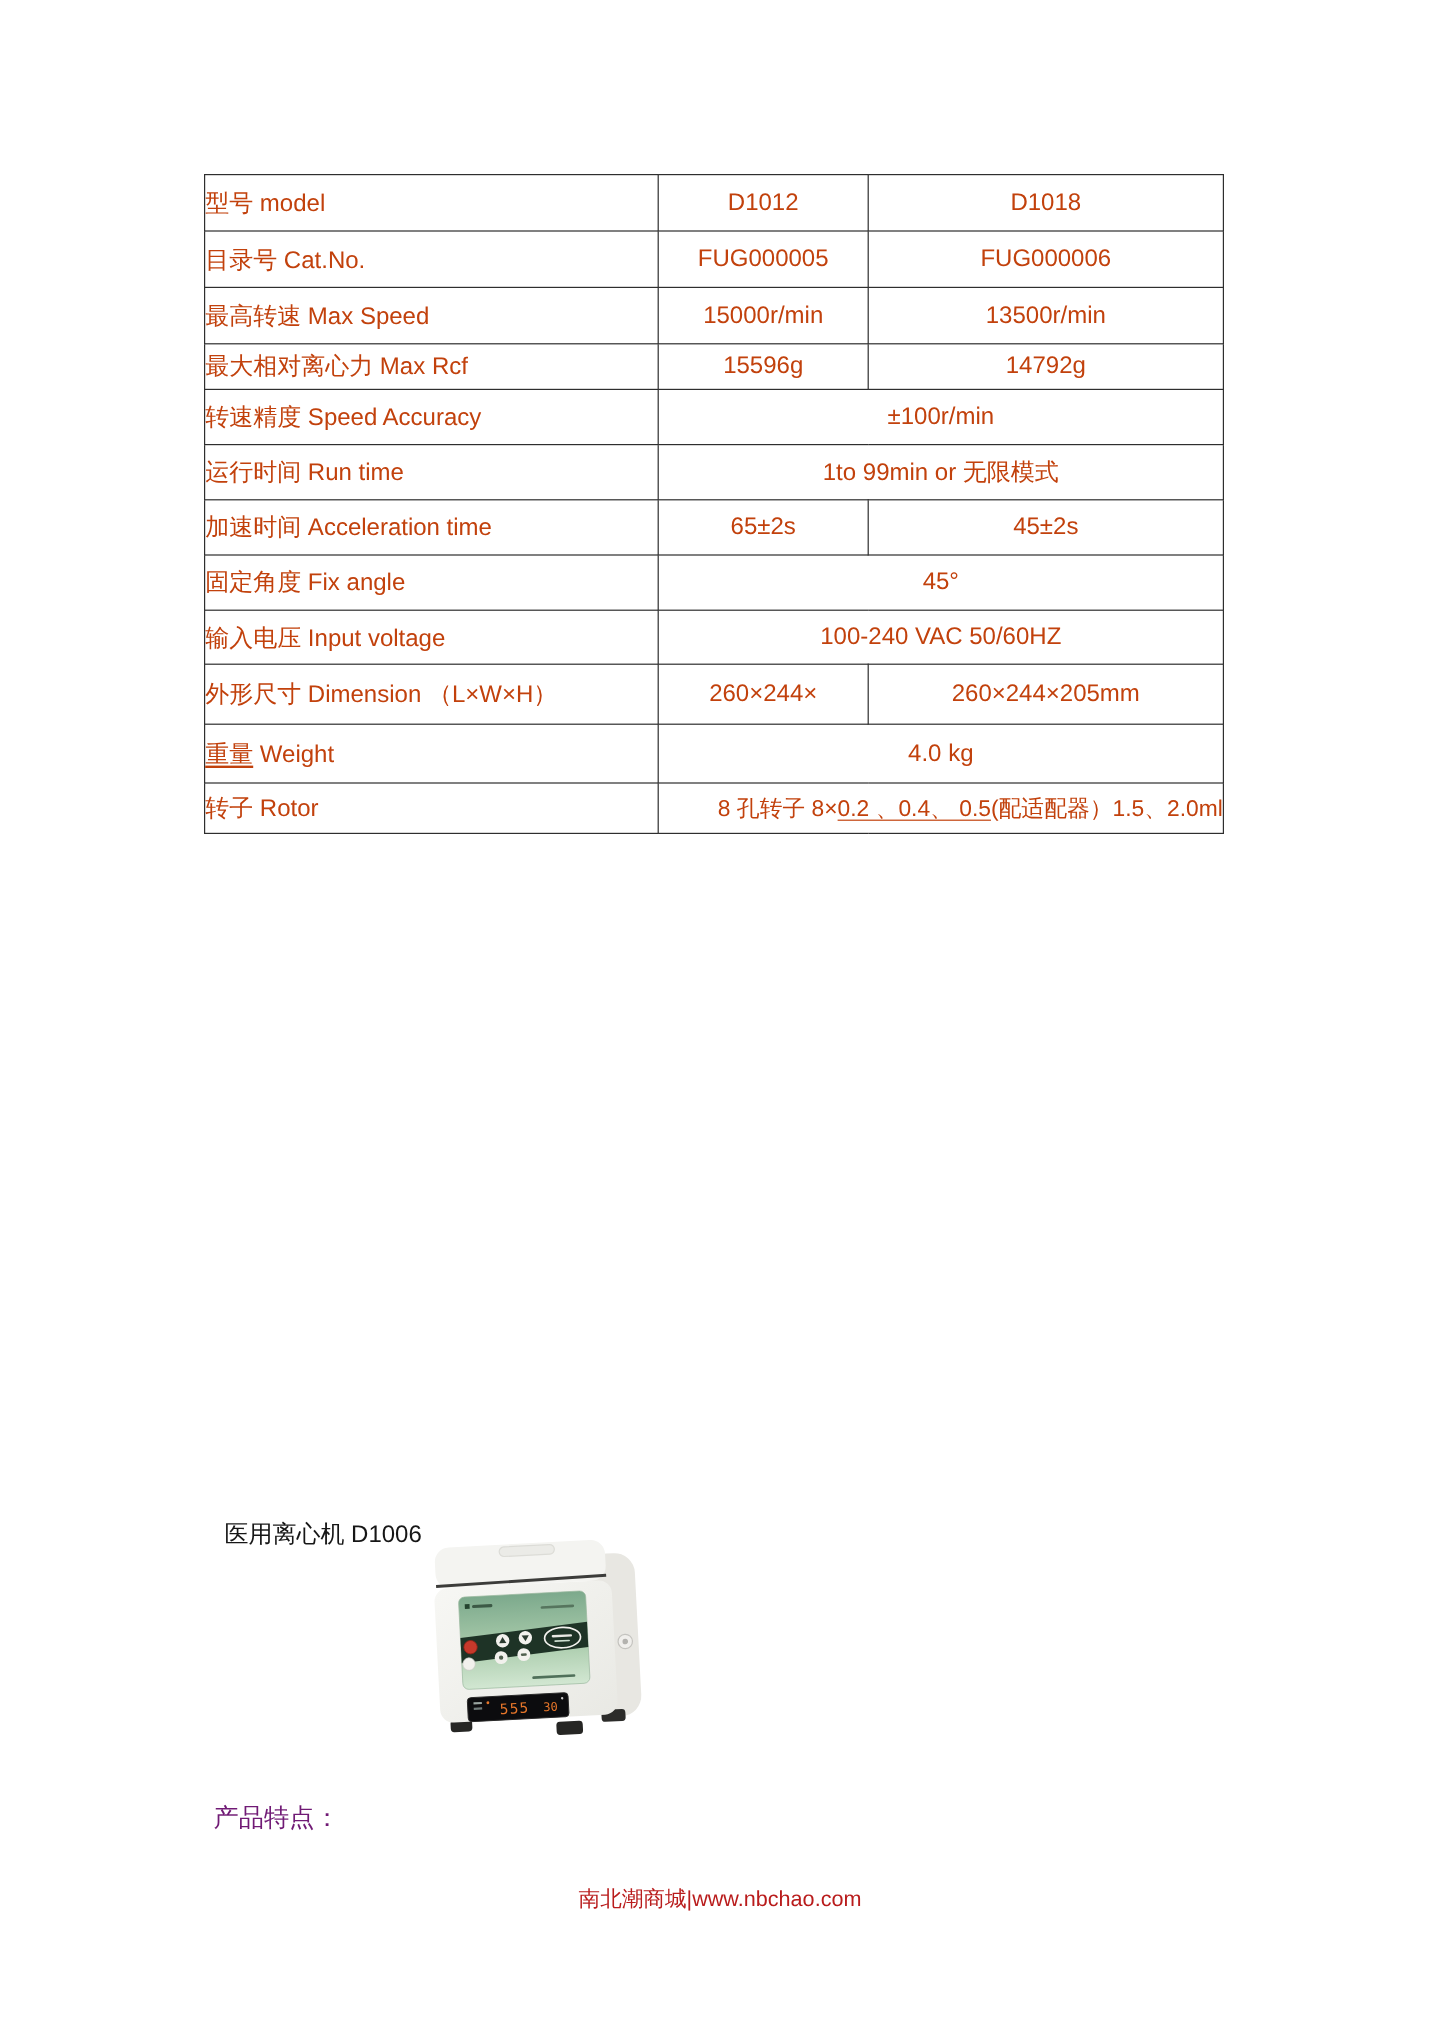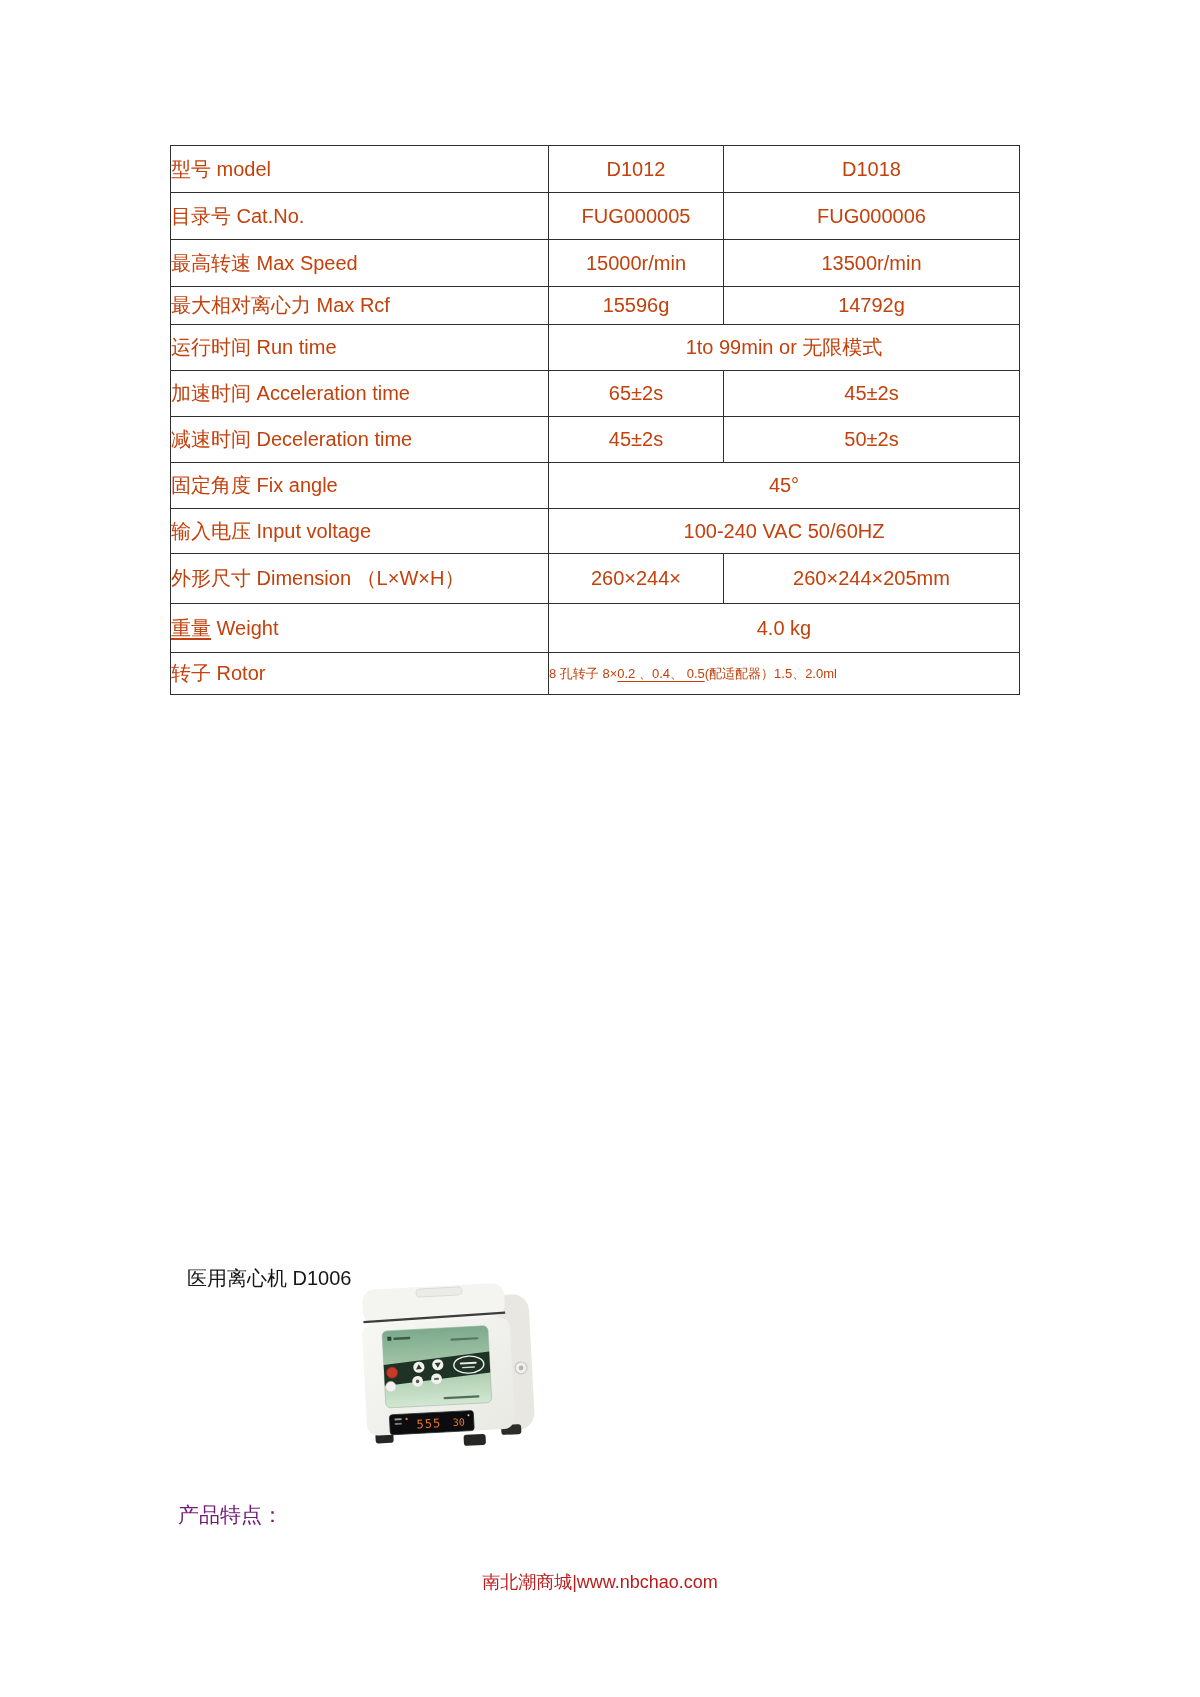--- a/index.html
+++ b/index.html
@@ -22,21 +22,21 @@
   }
   table.spec-table td{
     border:1px solid #2e2e2e;
     vertical-align:middle;
     padding:0;
     white-space:nowrap;
     overflow:visible;
   }
   td.lbl{padding-left:21px;text-align:left;}
   td.val{text-align:center;}
-  td.rotor-cell{font-size:13px;text-align:left;}
+  td.rotor-cell{font-size:19px;text-align:right;}
   .u{text-decoration:underline;text-underline-offset:3px;}
 
   
   .section-heading{
     position:absolute;left:187px;top:1245px;
     font-size:20px;color:#161616;margin-top:20px;
   }
   .features-heading{
     position:absolute;left:178px;top:1501px;
     font-size:21px;color:#701a75;
@@ -83,32 +83,31 @@
         <td class="lbl">最高转速 Max Speed</td>
         <td class="val">15000r/min</td>
         <td class="val">13500r/min</td>
       </tr>
       <tr style="height:38px">
         <td class="lbl">最大相对离心力 Max Rcf</td>
         <td class="val">15596g</td>
         <td class="val">14792g</td>
       </tr>
       <tr style="height:46px">
+        <td class="lbl">转速精度 Speed Accuracy</td>
+        <td class="val" colspan="2">±100r/min</td>
+      </tr>
+      <tr style="height:46px">
         <td class="lbl">运行时间 Run time</td>
         <td class="val" colspan="2">1to 99min or 无限模式</td>
       </tr>
       <tr style="height:46px">
         <td class="lbl">加速时间 Acceleration time</td>
         <td class="val">65±2s</td>
         <td class="val">45±2s</td>
-      </tr>
-      <tr style="height:46px">
-        <td class="lbl">减速时间 Deceleration time</td>
-        <td class="val">45±2s</td>
-        <td class="val">50±2s</td>
       </tr>
       <tr style="height:46px">
         <td class="lbl">固定角度 Fix angle</td>
         <td class="val" colspan="2">45°</td>
       </tr>
       <tr style="height:45px">
         <td class="lbl">输入电压 Input voltage</td>
         <td class="val" colspan="2">100-240 VAC 50/60HZ</td>
       </tr>
       <tr style="height:50px">

